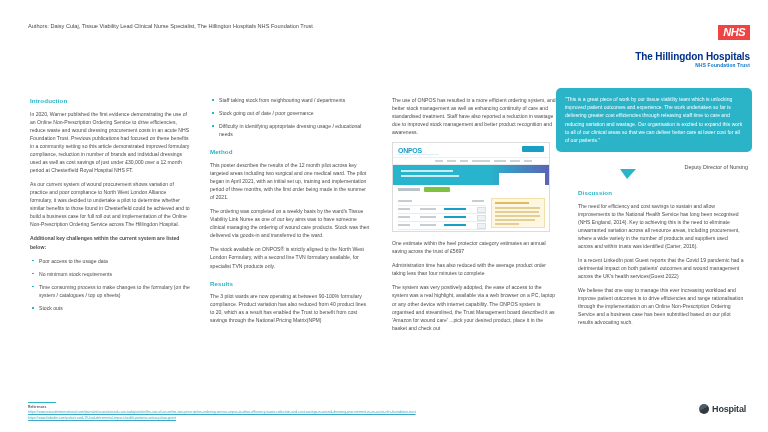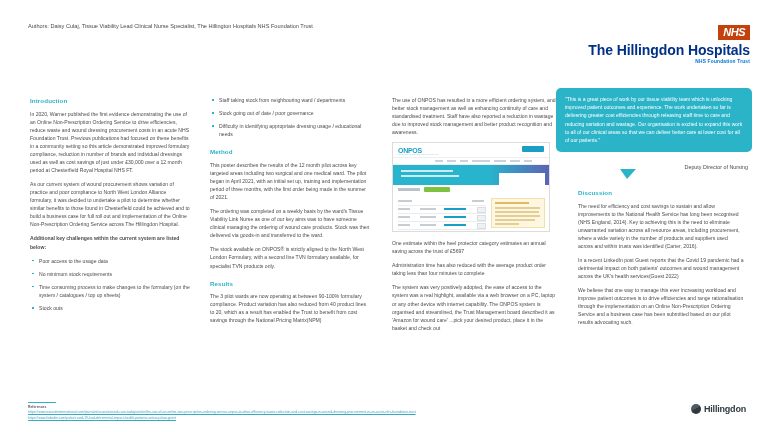--- a/index.html
+++ b/index.html
@@ -17,27 +17,27 @@
     font-size:19.5px;line-height:1.18;font-weight:400;color:#3b3b3b;
     letter-spacing:-0.2px;
   }
   .authors{
     margin-top:9px;font-size:5.6px;line-height:1.3;color:#4a4a4a;
   }
 
   
   .nhs-block{position:absolute;right:18px;top:22px;text-align:right;}
   .nhs-badge{
-    display:inline-block;background:#c2410c;color:#fff;
+    display:inline-block;background:#ef4444;color:#fff;
     font-weight:bold;font-size:11px;letter-spacing:-0.5px;
     padding:1px 5px 1.5px 5px;font-style:italic;
     font-family:"Liberation Sans", sans-serif;
   }
   .nhs-trustname{
-    margin-top:2px;color:#003087;font-weight:bold;font-size:14px;
+    margin-top:11px;color:#003087;font-weight:bold;font-size:10px;
     letter-spacing:-0.1px;white-space:nowrap;
   }
   .nhs-foundation{
     margin-top:0.5px;color:#0072CE;font-weight:bold;font-size:4.8px;
     letter-spacing:0.2px;white-space:nowrap;
   }
 
   
   .col{position:absolute;top:96px;font-size:5.1px;line-height:1.58;color:#4b4b4b;}
   .col1{left:30px;width:160px;}
@@ -273,16 +273,16 @@
 
   <div class="footer">
     <div class="footer-rule"></div>
     <div class="ref-label">References</div>
     <a class="ref-link" href="#">https://www.woundsinternational.com/journals/issues/wound-care-today/article/the-use-of-an-online-non-prescription-ordering-service-onpos-to-drive-efficiency-waste-reduction-and-cost-savings-in-wound-dressing-procurement-in-an-acute-nhs-foundation-trust</a>
     <a class="ref-link" href="#">https://www.linkedin.com/pulse/covid-19-had-detrimental-impact-health-patients-setrus-julian-guest</a>
   </div>
 
   <div class="coloplast">
     <div class="cp-mark"></div>
-    <div class="cp-word">Hillingdon</div>
+    <div class="cp-word">Hospital</div>
   </div>
 
 </div>
 
 </body></html>

